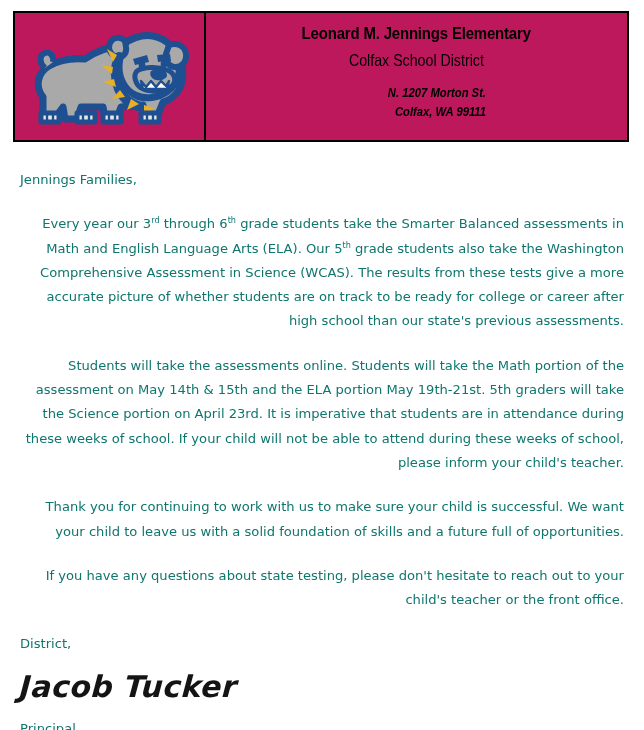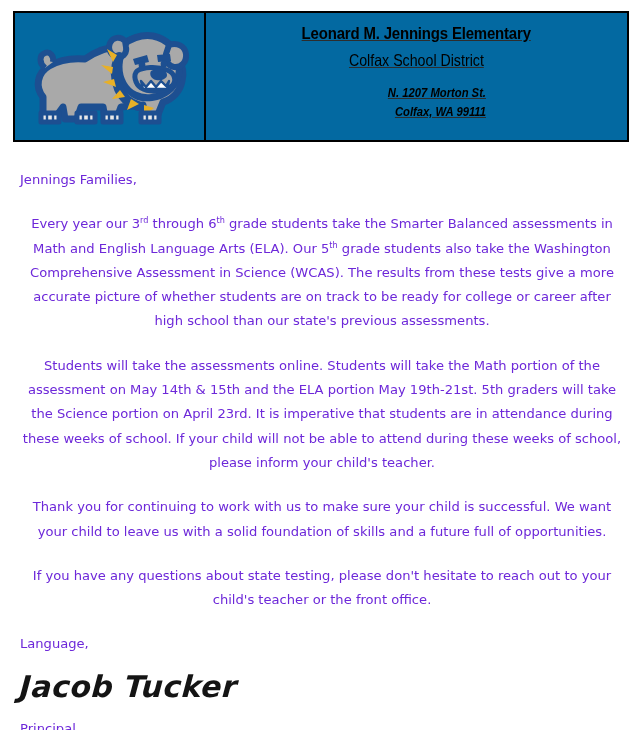--- a/index.html
+++ b/index.html
@@ -19,22 +19,21 @@
   
   .letterhead {
     position: absolute;
     left: 13px;
     top: 11px;
     width: 616px;
     height: 131px;
     border: 2px solid #000000;
     box-sizing: border-box;
     display: flex;
-    background: #0369a1;
-    text-decoration: underline;
+    background: #be185d;
   }
   .logo-cell {
     width: 191px;
     border-right: 2px solid #000000;
     box-sizing: border-box;
     display: flex;
     align-items: center;
     justify-content: center;
     flex: 0 0 auto;
   }
@@ -104,25 +103,25 @@
     top: 168px;
     width: 604px;
   }
   .salutation,
   .para,
   .closing,
   .sig-line {
     font-family: "DejaVu Sans", sans-serif;
     font-size: 13.1px;
     line-height: 24.3px;
-    color: #6d28d9;
+    color: #0f766e;
     margin: 0;
   }
   .salutation { margin-bottom: 20px; }
-  .para { margin-bottom: 20px; text-align: center; }
+  .para { margin-bottom: 20px; text-align: right; }
   sup {
     font-size: 0.62em;
     vertical-align: super;
     line-height: 0;
   }
   .closing { margin-bottom: 4px; }
   .signature {
     font-family: "DejaVu Sans", sans-serif;
     font-style: italic;
     font-weight: bold;
@@ -221,21 +220,21 @@
   <p class="salutation">Jennings Families,</p>
 
   <p class="para"><span>Every year our 3</span><sup>rd</sup><span> through 6</span><sup>th</sup><span> grade students take the Smarter Balanced assessments in Math and English Language Arts (ELA). Our 5</span><sup>th</sup><span> grade students also take the Washington Comprehensive Assessment in Science (WCAS). The results from these tests give a more accurate picture of whether students are on track to be ready for college or career after high school than our state's previous assessments.</span></p>
 
   <p class="para">Students will take the assessments online. Students will take the Math portion of the assessment on May 14th &amp; 15th and the ELA portion May 19th-21st. 5th graders will take the Science portion on April 23rd. It is imperative that students are in attendance during these weeks of school. If your child will not be able to attend during these weeks of school, please inform your child's teacher.</p>
 
   <p class="para">Thank you for continuing to work with us to make sure your child is successful. We want your child to leave us with a solid foundation of skills and a future full of opportunities.</p>
 
   <p class="para">If you have any questions about state testing, please don't hesitate to reach out to your child's teacher or the front office.</p>
 
-  <p class="closing">Language,</p>
+  <p class="closing">District,</p>
 
   <div class="signature">Jacob Tucker</div>
 
   <div class="sig-block">
     <div class="sig-line">Principal</div>
 
   </div>
 </div>
 
 </body></html>

